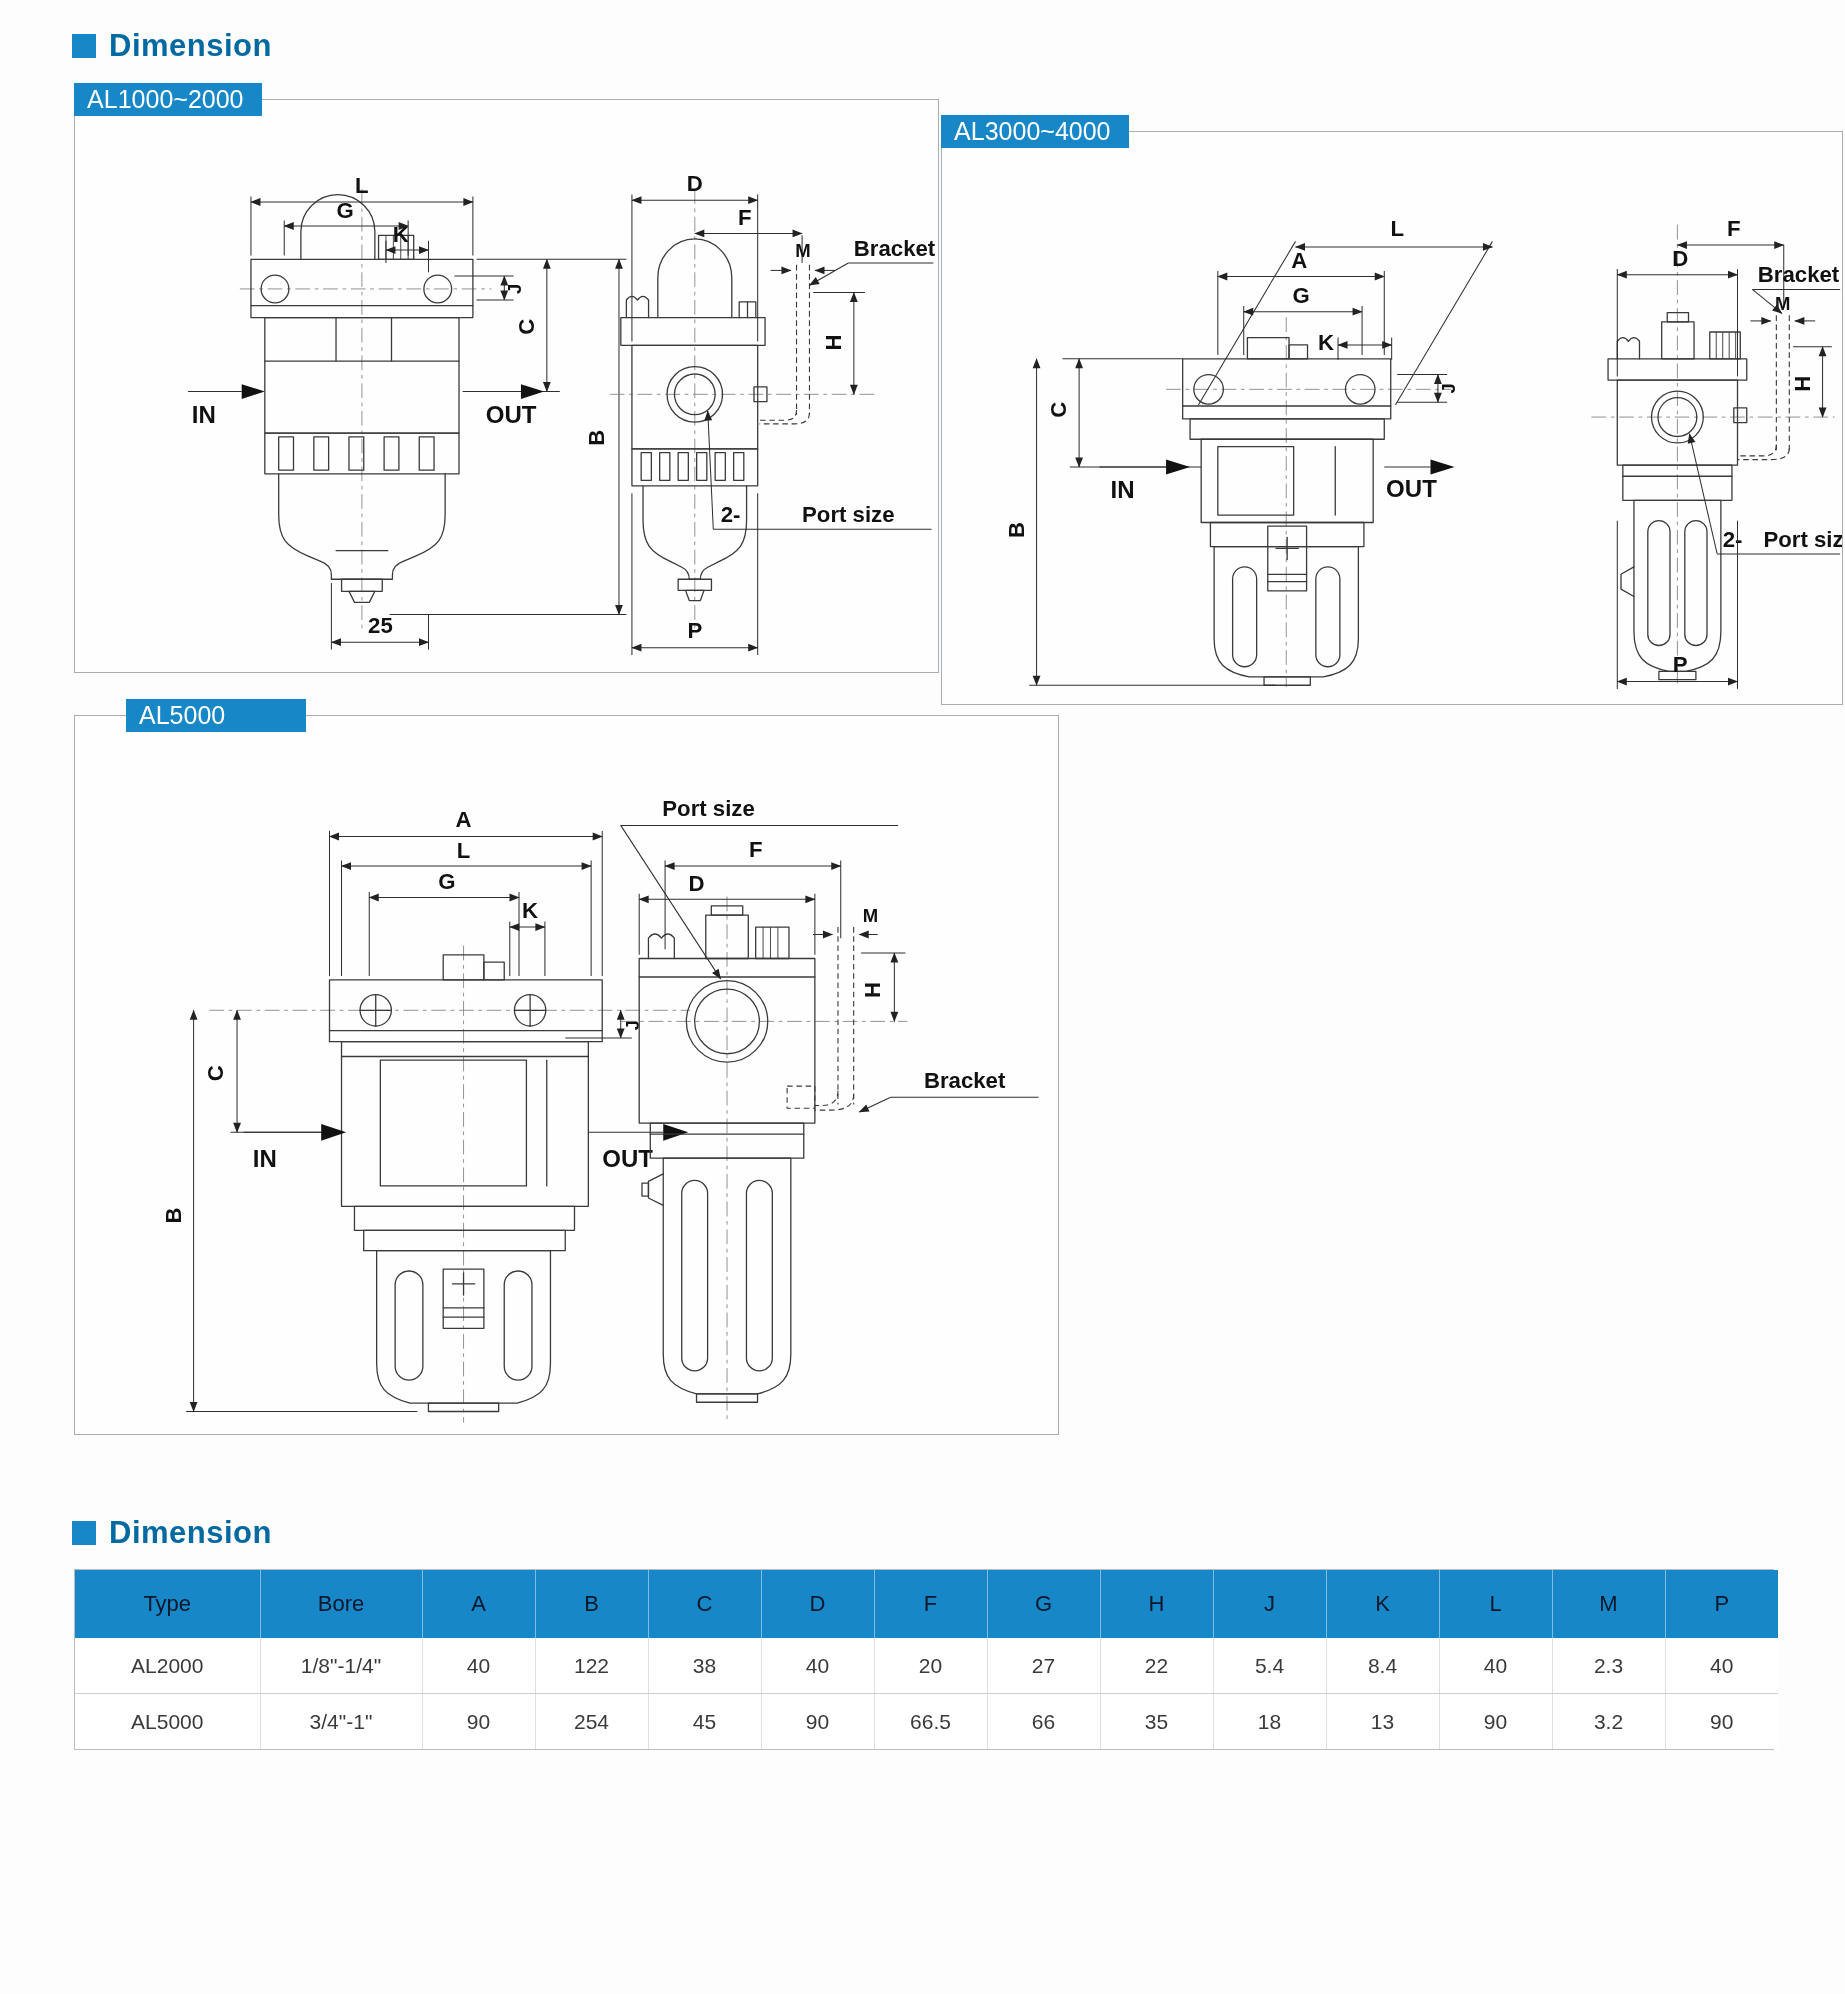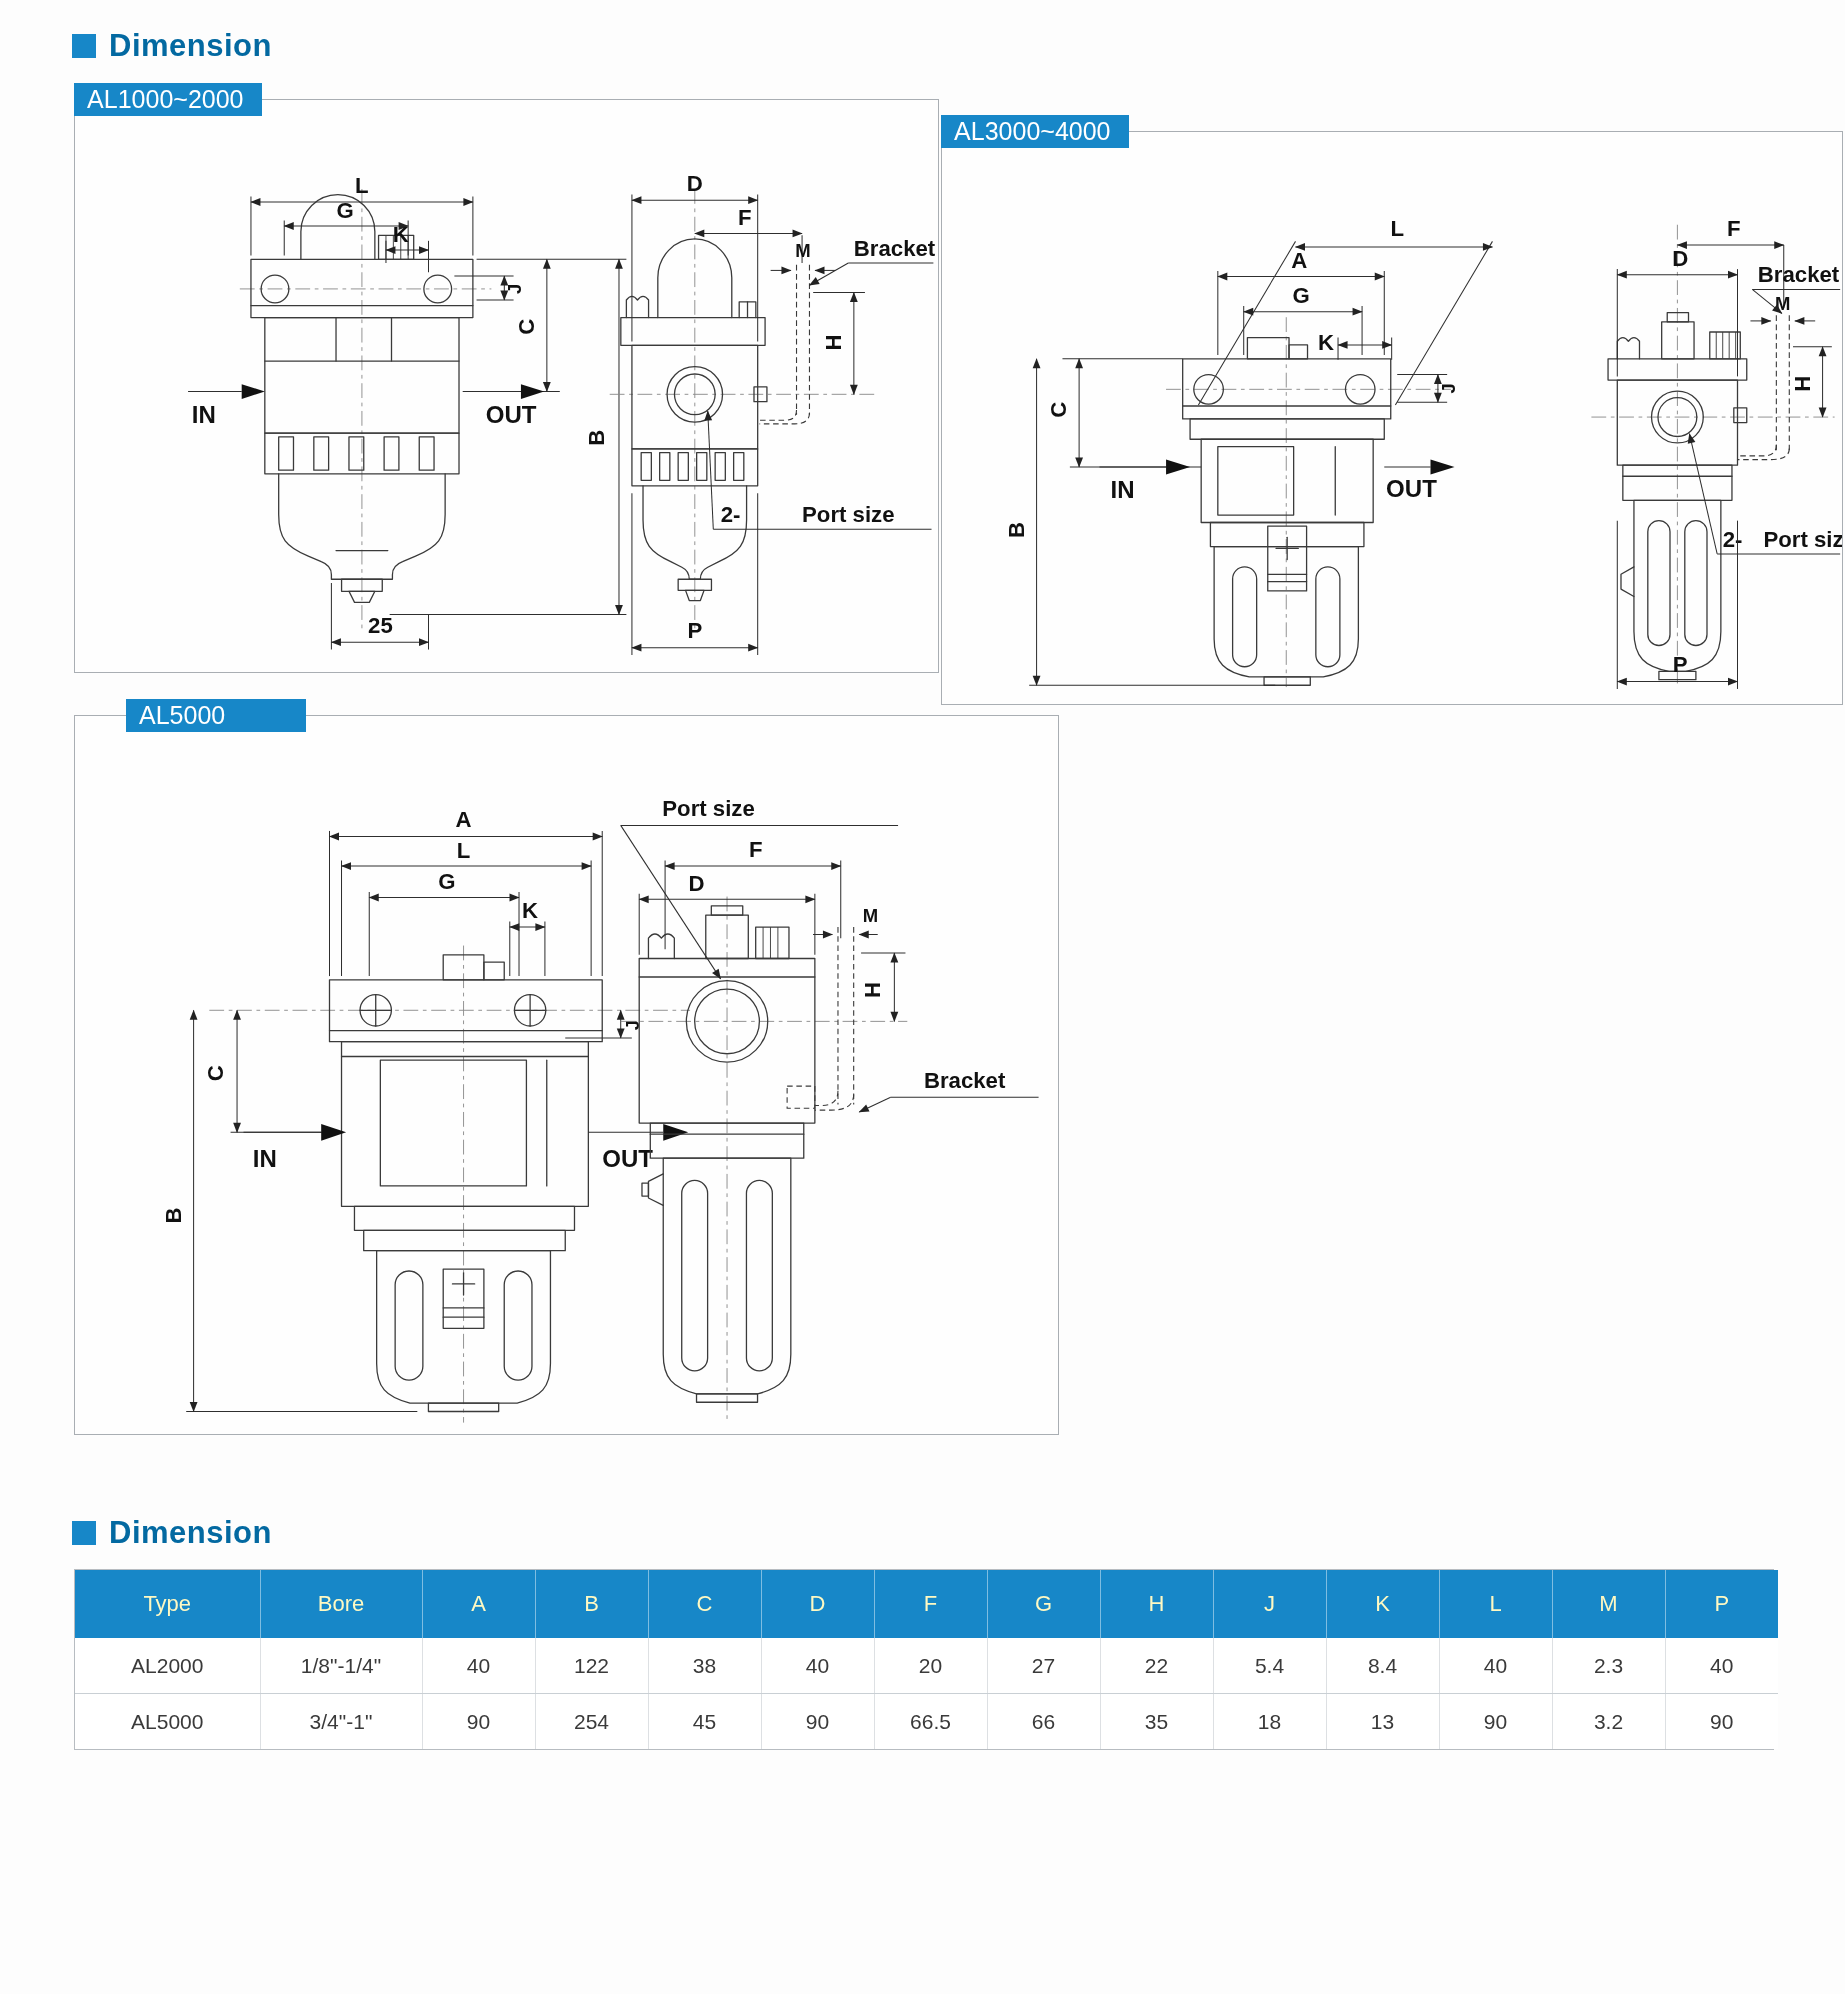--- a/index.html
+++ b/index.html
@@ -23,21 +23,21 @@
   .dim{font-size:24px;font-weight:bold;text-anchor:middle;}
   .sm{font-size:20px;font-weight:bold;text-anchor:middle;}
   .lbl{font-size:24px;font-weight:bold;}
   .flow{font-size:26px;font-weight:bold;}
   .sol{fill:#111;stroke:none;}
   .hatch{stroke:#3a3a3a;stroke-width:1;}
 
   
   .table-wrap{position:absolute;left:74px;top:1569px;width:1698px;border:0.9px solid #b7bcc1;}
   table.dim-table{width:100%;border-collapse:collapse;table-layout:fixed;}
-  .dim-table thead th{background:var(--accent);color:#fef9c3;font-weight:normal;font-size:22px;
+  .dim-table thead th{background:var(--accent);color:#0f172a;font-weight:normal;font-size:22px;
         height:66px;border-right:0.9px solid rgba(255,255,255,.45);}
   .dim-table thead th:last-child{border-right:none;}
   .dim-table tbody td{height:53px;text-align:center;font-size:21px;color:#3a3a3a;background:#fff;
         border-right:0.9px solid #dde0e3;border-bottom:0.9px solid #c9cfd4;}
   .dim-table tbody tr:last-child td{border-bottom:none;}
   .dim-table tbody td:last-child{border-right:none;}
 </style>
 </head>
 <body>
 

